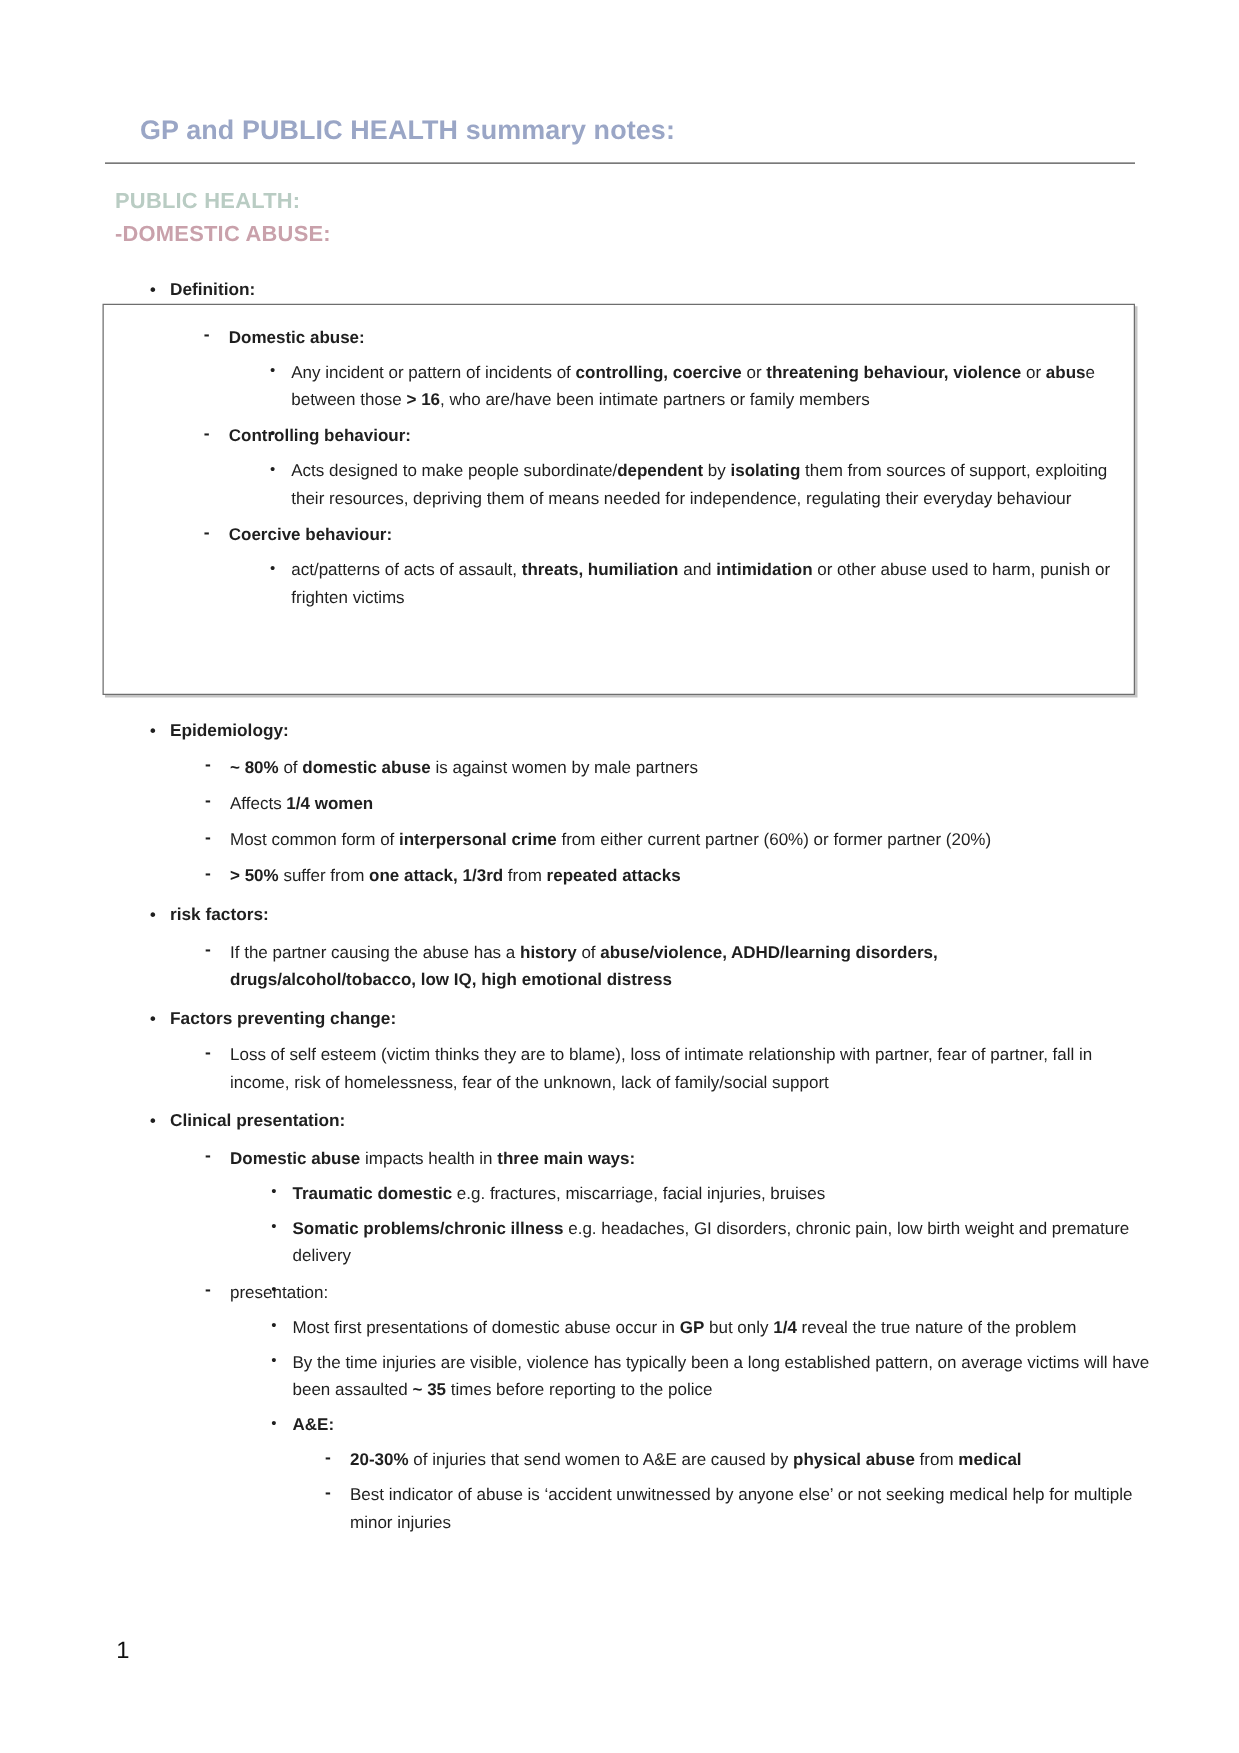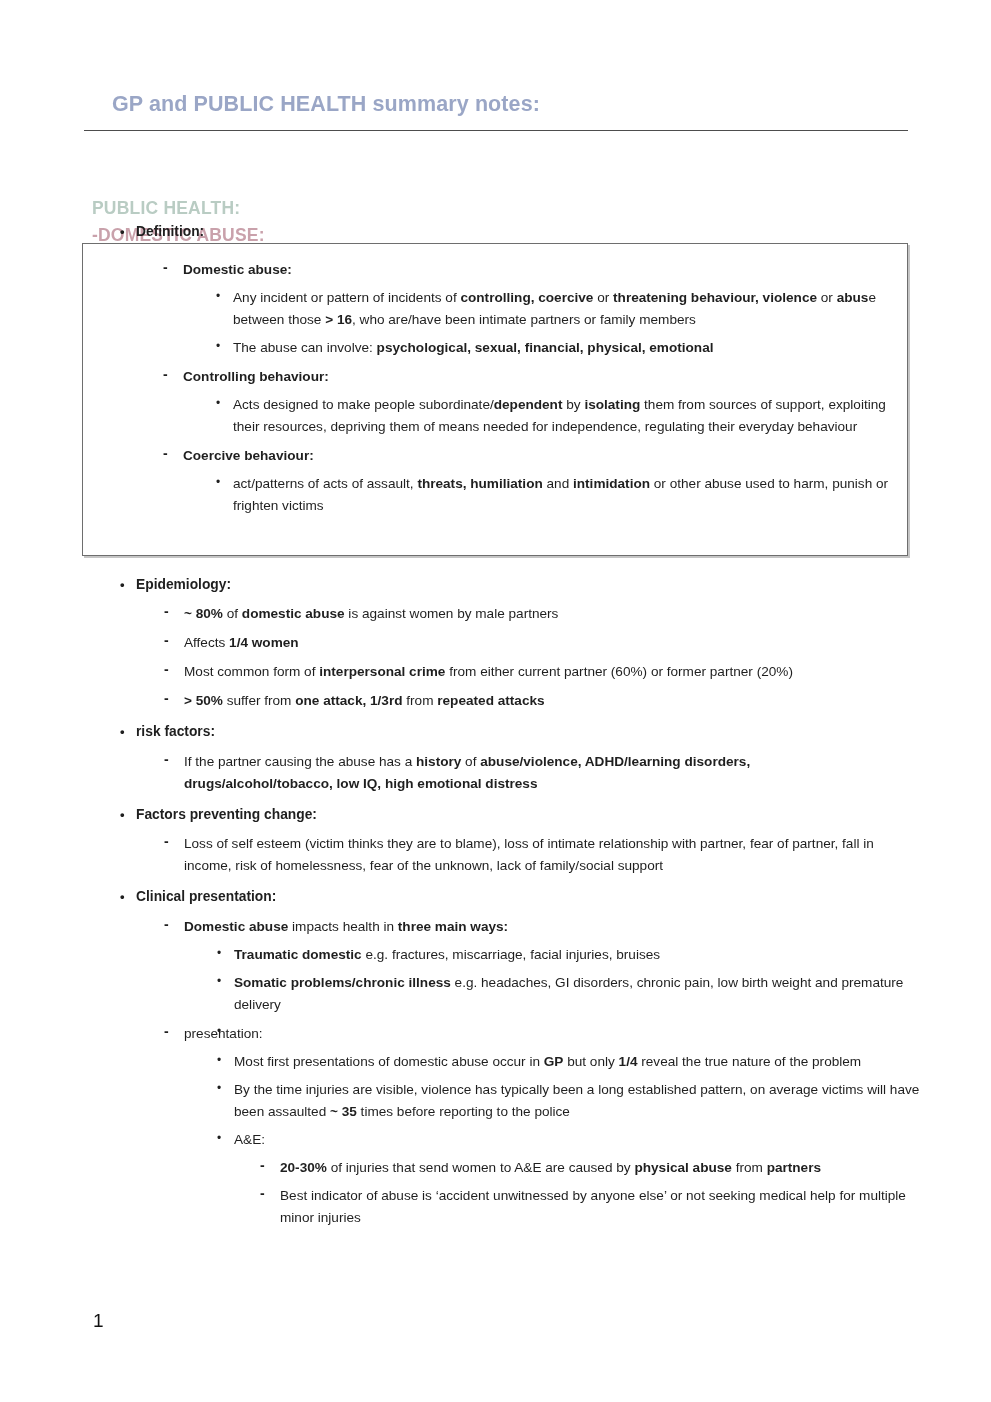--- a/index.html
+++ b/index.html
@@ -46,21 +46,20 @@
     border-top: 1.6px solid #4d4d4d;
   }
 
   .section-heading {
     position: absolute;
     left: 92px;
     font-size: 17.5px;
     font-weight: bold;
     white-space: nowrap;
     letter-spacing: 0.2px;
-    margin-top: 48px;
   }
   .sec-public-health {
     top: 150px;
     color: #b9ccc3;
   }
   .sec-domestic-abuse {
     top: 177px;
     color: #c9a1ab;
   }
 
@@ -200,21 +199,21 @@
       <span class="mk">•</span>
       <span>Definition:</span>
     </div>
   </div>
 
   <div class="def-box">
     <div class="outline-inner">
       <div>
           <div class="node lvl2"><span class="mk">-</span><span style="font-weight: bold;">Domestic abuse:</span></div>
           <div class="node lvl3"><span class="mk">•</span><span>Any incident or pattern of incidents of <b>controlling, coercive</b> or <b>threatening behaviour, violence</b> or <b>abus</b>e between those <b>&gt; 16</b>, who are/have been intimate partners or family members</span></div>
-          <div class="node lvl3"><span class="mk">•</span><span>The abuse can involve: <b>psychological, sexual, financial, physical, emotional</b></span></div>
+          <div class="node lvl3"><span class="mk">•</span></div>
           <div class="node lvl2"><span class="mk">-</span><span style="font-weight: bold; text-align: center;">Controlling behaviour:</span></div>
           <div class="node lvl3"><span class="mk">•</span><span>Acts designed to make people subordinate/<b>dependent</b> by <b>isolating</b> them from sources of support, exploiting their resources, depriving them of means needed for independence, regulating their everyday behaviour</span></div>
           <div class="node lvl2"><span class="mk">-</span><span style="font-weight: bold; text-align: right;">Coercive behaviour:</span></div>
           <div class="node lvl3"><span class="mk">•</span><span>act/patterns of acts of assault, <b>threats, humiliation</b> and <b>intimidation</b> or other abuse used to harm, punish or frighten victims</span></div>
         </div>
     </div>
   </div>
 
   <div class="body-flow">
 
@@ -264,24 +263,24 @@
       <span class="mk">-</span>
       <span>presentation:</span>
     </div>
     <div>
         <div class="node lvl3"><span class="mk">•</span><span>Most first presentations of domestic abuse occur in <b>GP</b> but only <b>1/4</b> reveal the true nature of the problem</span></div>
         <div class="node lvl3"><span class="mk">•</span><span>By the time injuries are visible, violence has typically been a long established pattern, on average victims will have been assaulted <b>~ 35</b> times before reporting to the police</span></div>
       </div>
 
     <div class="node lvl3">
       <span class="mk">•</span>
-      <span style="font-weight:normal">A&amp;E:</span>
-    </div>
-    <div>
-        <div class="node lvl4"><span class="mk">-</span><span><b>20-30%</b> of injuries that send women to A&amp;E are caused by <b>physical abuse</b> from <b>partners</b></span></div>
+      <span style="font-weight:bold">A&amp;E:</span>
+    </div>
+    <div>
+        <div class="node lvl4"><span class="mk">-</span><span><b>20-30%</b> of injuries that send women to A&amp;E are caused by <b>physical abuse</b> from <b>medical</b></span></div>
         <div class="node lvl4"><span class="mk">-</span><span>Best indicator of abuse is ‘accident unwitnessed by anyone else’ or not seeking medical help for multiple minor injuries</span></div>
       </div>
 
   </div>
 
   <div class="page-number">1</div>
 
 </div>
 
 </body></html>

